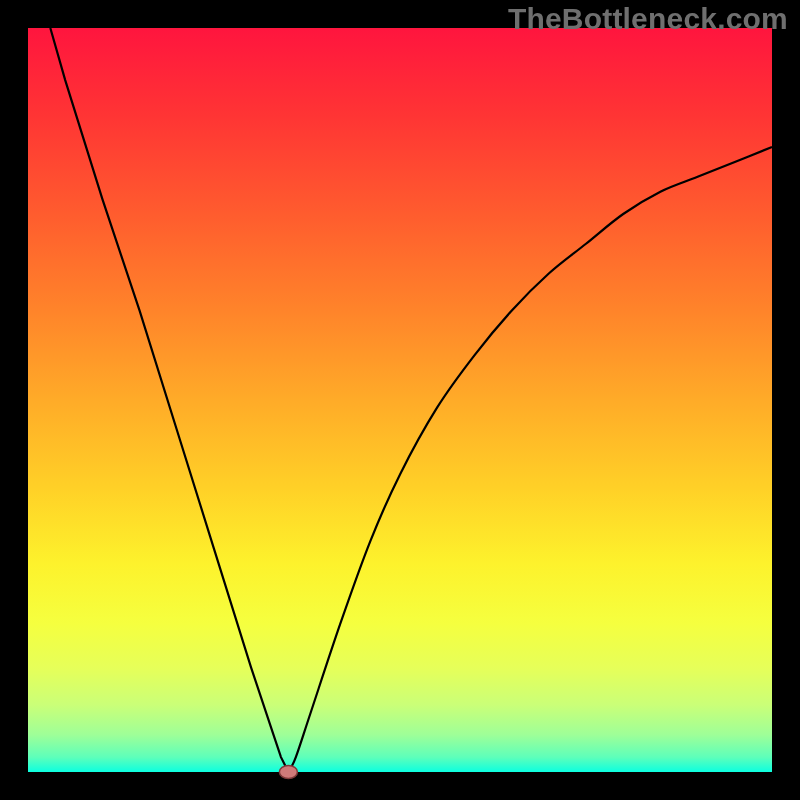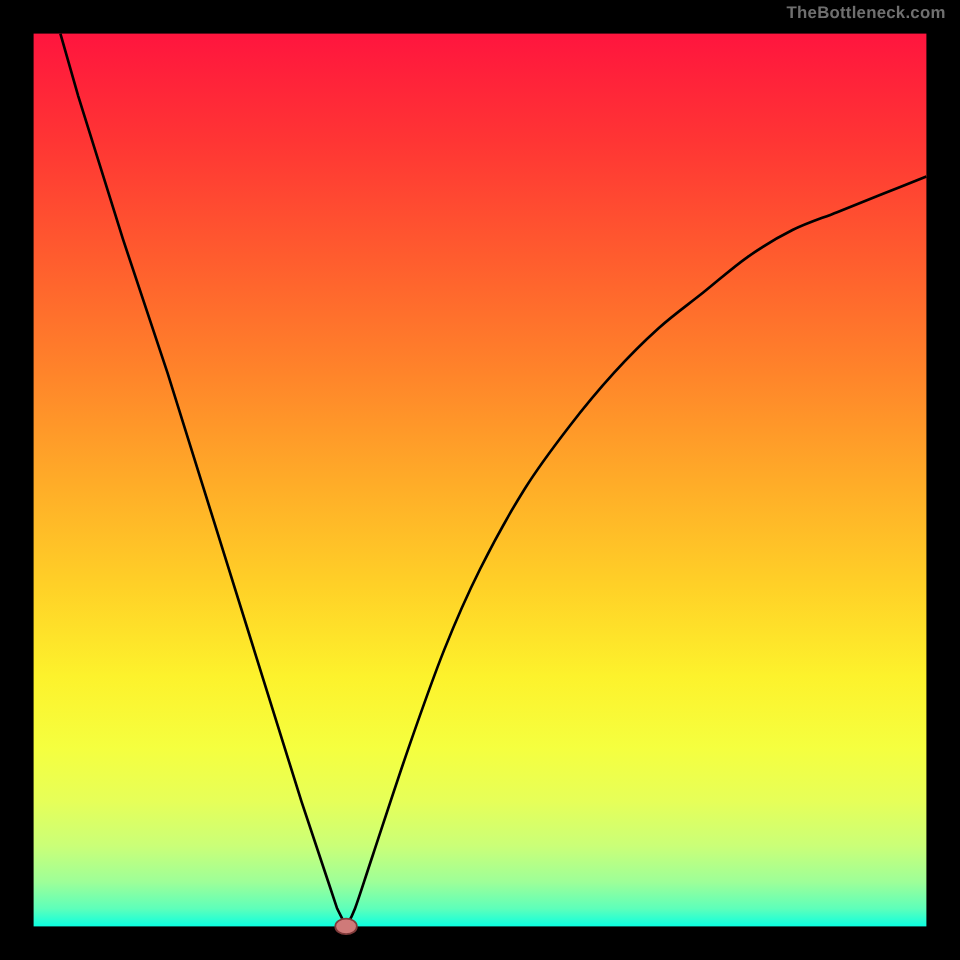--- a/index.html
+++ b/index.html
@@ -16,21 +16,21 @@
     top: 0;
     width: 800px;
     height: 800px;
     background: #000;
   }
   .watermark {
     position: absolute;
     top: 2px;
     right: 12px;
     font-family: Arial, Helvetica, sans-serif;
-    font-size: 14px;
+    font-size: 30px;
     font-weight: 600;
     color: #6f6f6f;
     letter-spacing: 0.2px;
   }
   svg {
     position: absolute;
     left: 0;
     top: 0;
   }
 </style>

